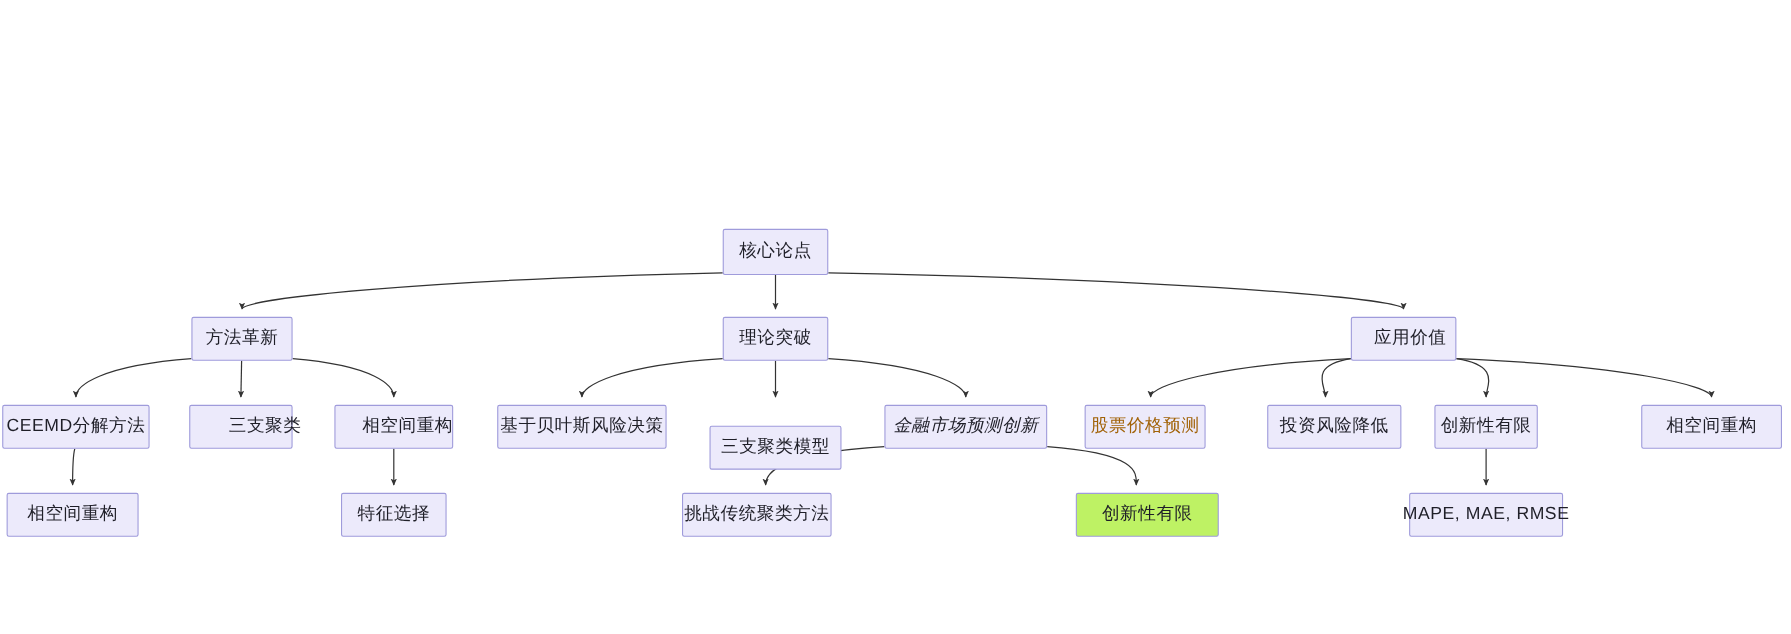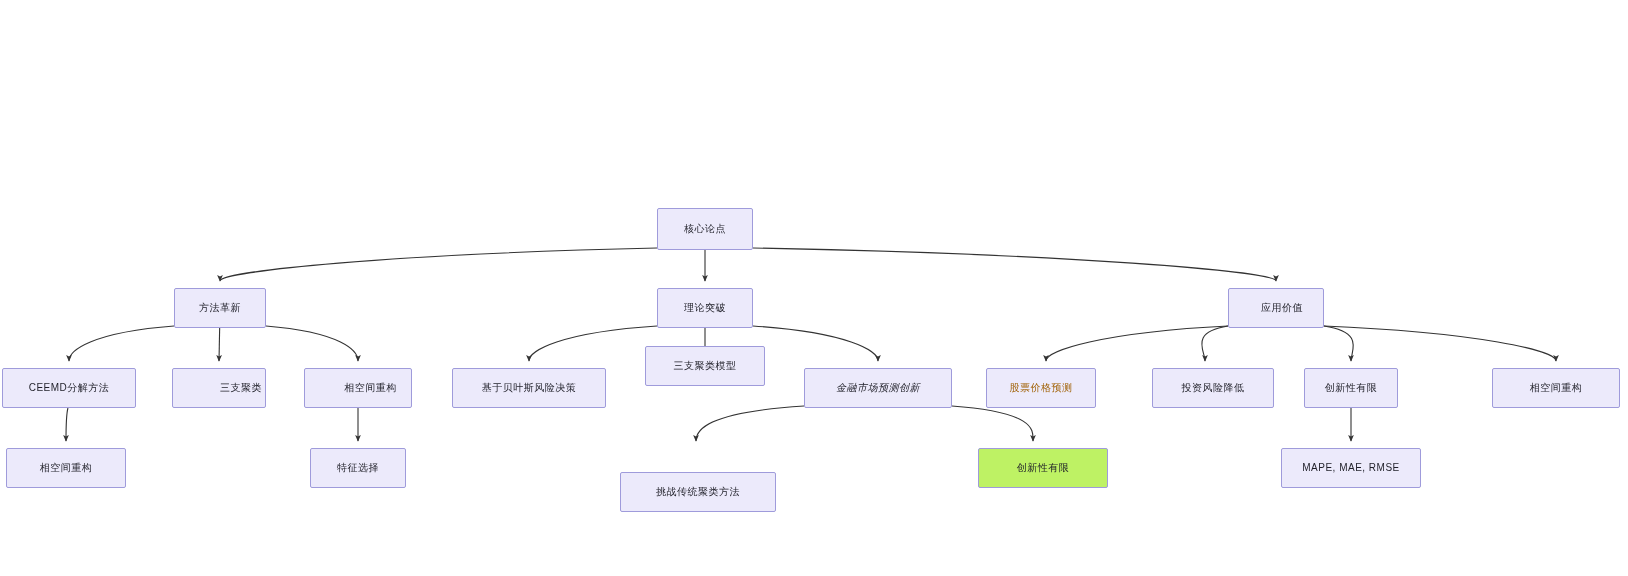--- a/index.html
+++ b/index.html
@@ -28,21 +28,21 @@
   .node {
     position: absolute;
     box-sizing: border-box;
     background: #ECEAFB;
     border: 1px solid #9F9BDB;
     border-radius: 2px;
     display: flex;
     align-items: center;
     justify-content: center;
     color: #1f1f28;
-    font-size: 10px;
+    font-size: 16px;
     line-height: 1;
     letter-spacing: 0.5px;
     white-space: nowrap;
     font-family: "Liberation Sans", "DejaVu Sans", sans-serif;
   }
   .node-label {
     display: block;
     padding: 0 4px;
   }
 </style>
@@ -95,21 +95,21 @@
       </div>
       <div class="node" style="left: 172px; top: 368px; width: 94px; height: 40px; background: rgb(236, 234, 251); border-color: rgb(159, 155, 219); color: rgb(31, 31, 40); padding-left: 44px;">
         <span class="node-label">三支聚类</span>
       </div>
       <div class="node" style="left: 304px; top: 368px; width: 108px; height: 40px; background: rgb(236, 234, 251); border-color: rgb(159, 155, 219); color: rgb(31, 31, 40); padding-left: 25px;">
         <span class="node-label">相空间重构</span>
       </div>
       <div class="node" style="left: 452px; top: 368px; width: 154px; height: 40px; background: rgb(236, 234, 251); border-color: rgb(159, 155, 219); color: rgb(31, 31, 40); text-align: center;">
         <span class="node-label">基于贝叶斯风险决策</span>
       </div>
-      <div class="node" style="left: 645px; top: 346px; width: 120px; height: 40px; background: rgb(236, 234, 251); border-color: rgb(159, 155, 219); color: rgb(31, 31, 40); justify-content: center;">
+      <div class="node" style="left: 645px; top: 387px; width: 120px; height: 40px; background: rgb(236, 234, 251); border-color: rgb(159, 155, 219); color: rgb(31, 31, 40); justify-content: center;">
         <span class="node-label">三支聚类模型</span>
       </div>
       <div class="node" style="left: 804px; top: 368px; width: 148px; height: 40px; background: rgb(236, 234, 251); border-color: rgb(159, 155, 219); color: rgb(31, 31, 40); font-style: italic;">
         <span class="node-label">金融市场预测创新</span>
       </div>
       <div class="node" style="left: 986px; top: 368px; width: 110px; height: 40px; background: rgb(236, 234, 251); border-color: rgb(159, 155, 219); color: #a16207;">
         <span class="node-label">股票价格预测</span>
       </div>
       <div class="node" style="left: 1152px; top: 368px; width: 122px; height: 40px; background: rgb(236, 234, 251); border-color: rgb(159, 155, 219); color: rgb(31, 31, 40);">
         <span class="node-label">投资风险降低</span>
@@ -119,21 +119,21 @@
       </div>
       <div class="node" style="left: 1492px; top: 368px; width: 128px; height: 40px; background: rgb(236, 234, 251); border-color: rgb(159, 155, 219); color: rgb(31, 31, 40);">
         <span class="node-label">相空间重构</span>
       </div>
       <div class="node" style="left: 6px; top: 448px; width: 120px; height: 40px; background: rgb(236, 234, 251); border-color: rgb(159, 155, 219); color: rgb(31, 31, 40);">
         <span class="node-label">相空间重构</span>
       </div>
       <div class="node" style="left: 310px; top: 448px; width: 96px; height: 40px; background: rgb(236, 234, 251); border-color: rgb(159, 155, 219); color: rgb(31, 31, 40);">
         <span class="node-label">特征选择</span>
       </div>
-      <div class="node" style="left: 620px; top: 448px; width: 156px; height: 40px; background: rgb(236, 234, 251); border-color: rgb(159, 155, 219); color: rgb(31, 31, 40); margin-top: 24px;">
+      <div class="node" style="left: 620px; top: 448px; width: 136px; height: 40px; background: rgb(236, 234, 251); border-color: rgb(159, 155, 219); color: rgb(31, 31, 40);">
         <span class="node-label">挑战传统聚类方法</span>
       </div>
       <div class="node" style="left: 978px; top: 448px; width: 130px; height: 40px; background: #bef264; border-color: rgb(159, 155, 219); color: rgb(31, 31, 40);">
         <span class="node-label">创新性有限</span>
       </div>
       <div class="node" style="left: 1281px; top: 448px; width: 140px; height: 40px; background: rgb(236, 234, 251); border-color: rgb(159, 155, 219); color: rgb(31, 31, 40);">
         <span class="node-label">MAPE, MAE, RMSE</span>
       </div>
     </div>
 </div>

